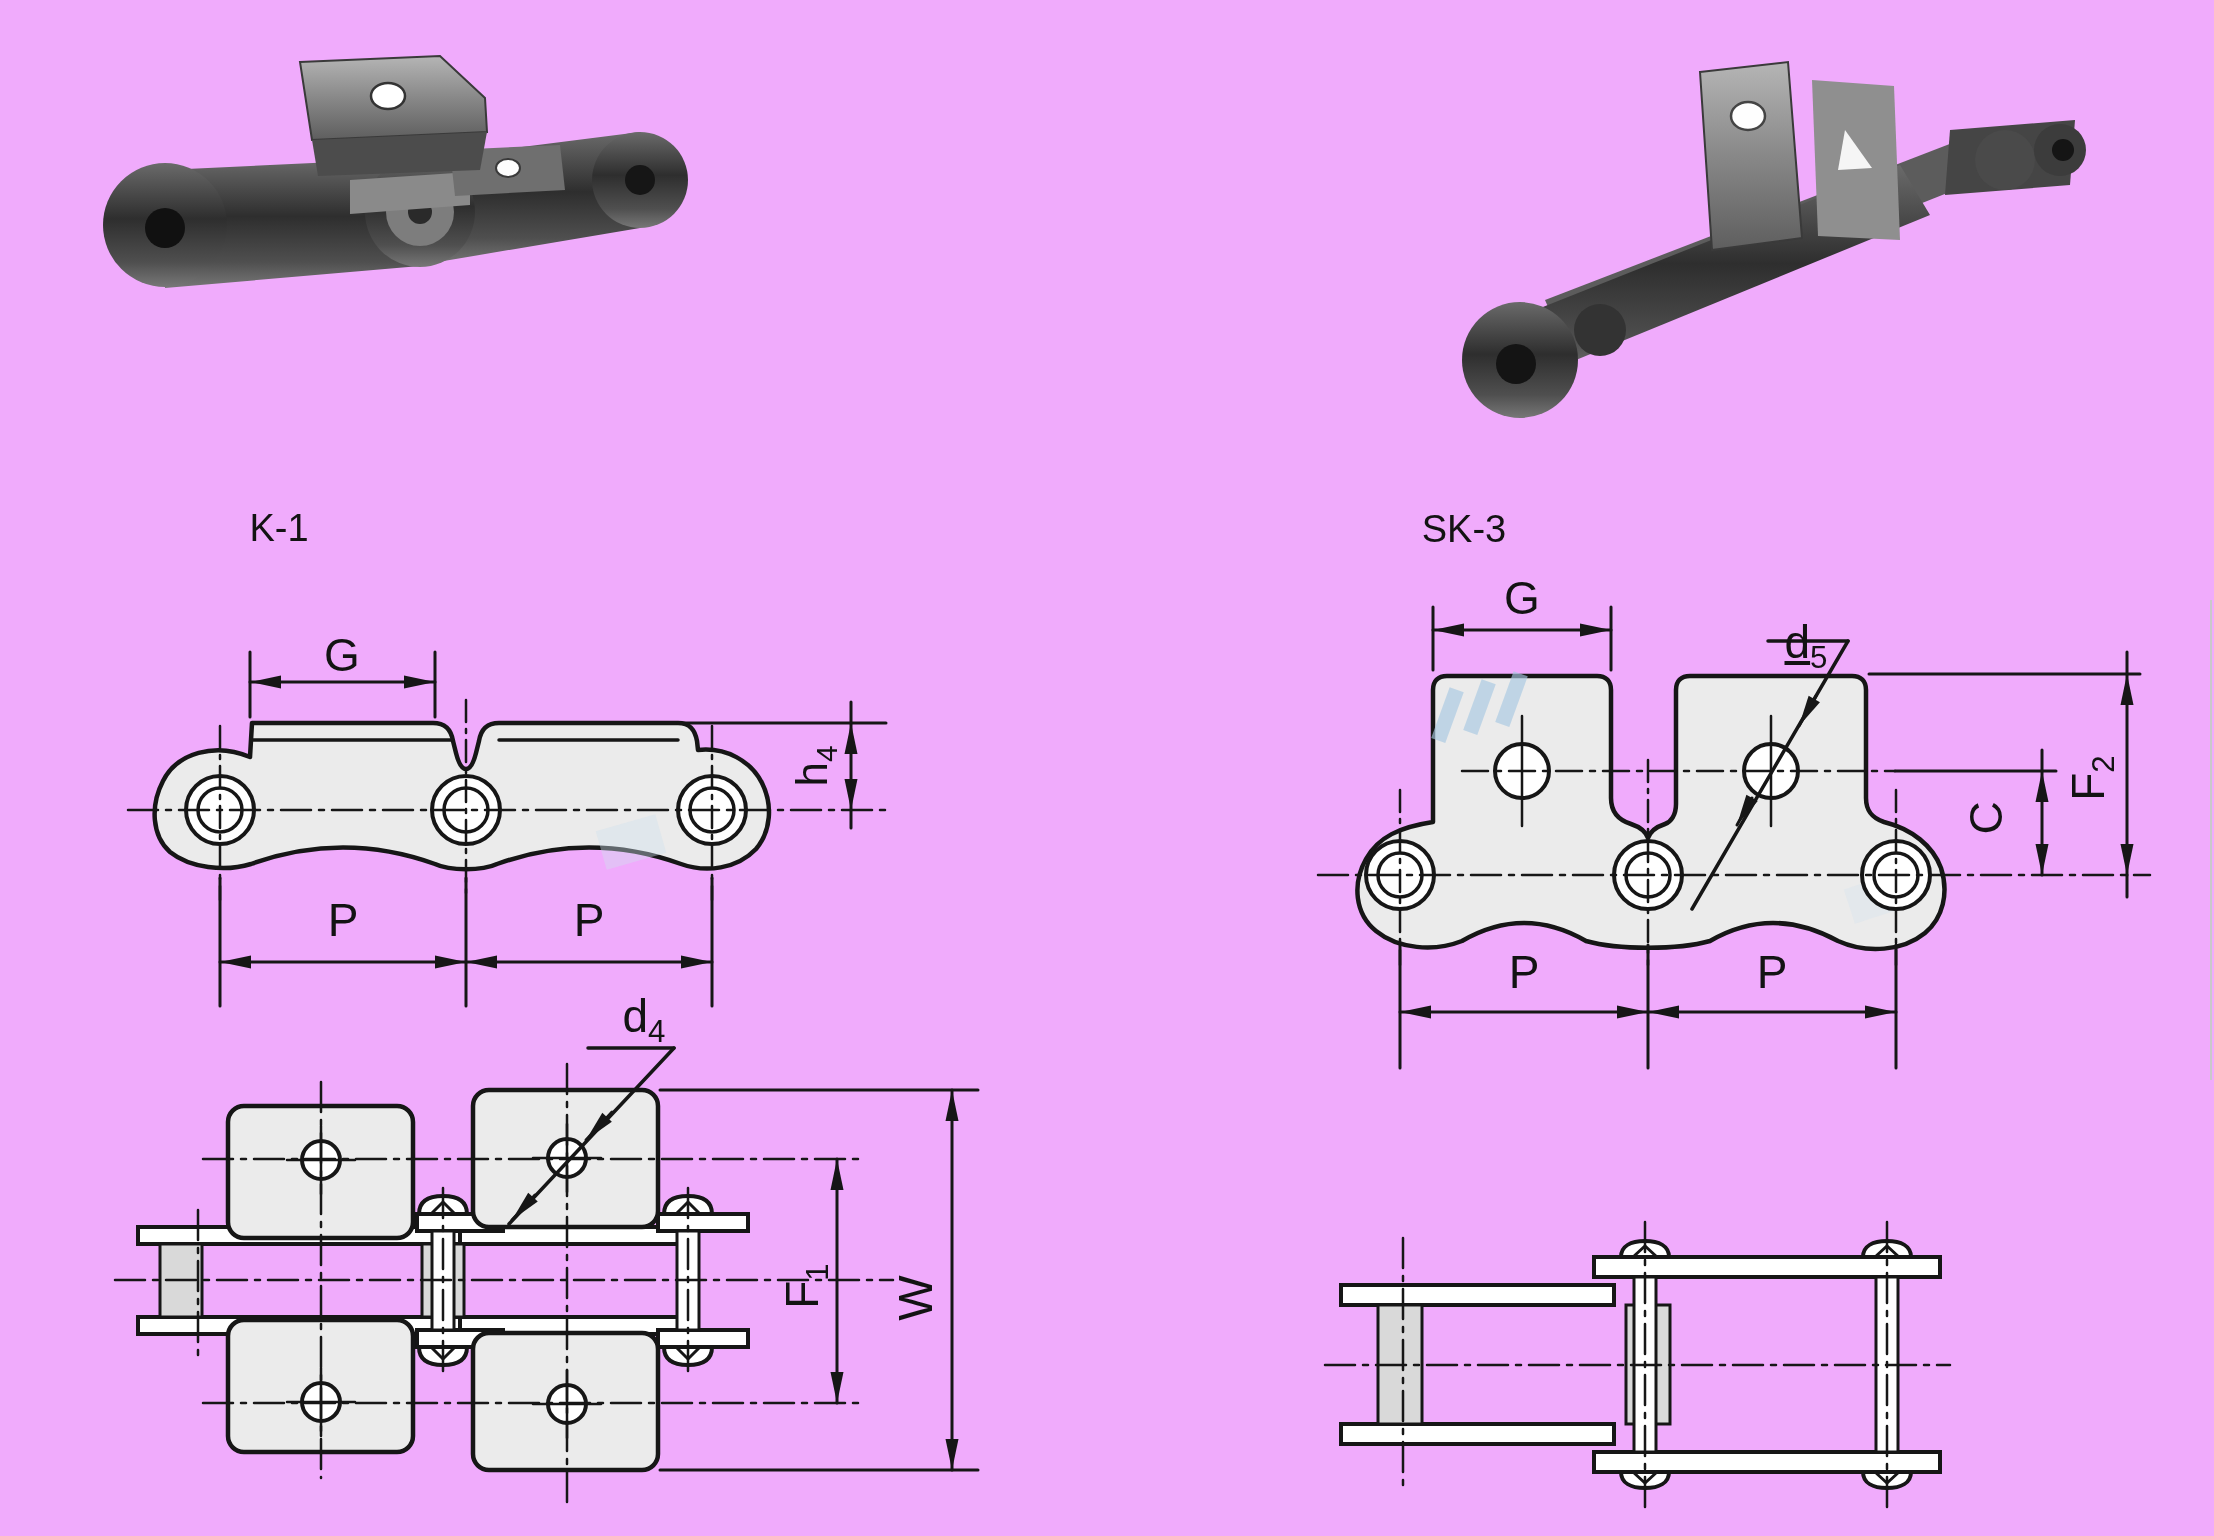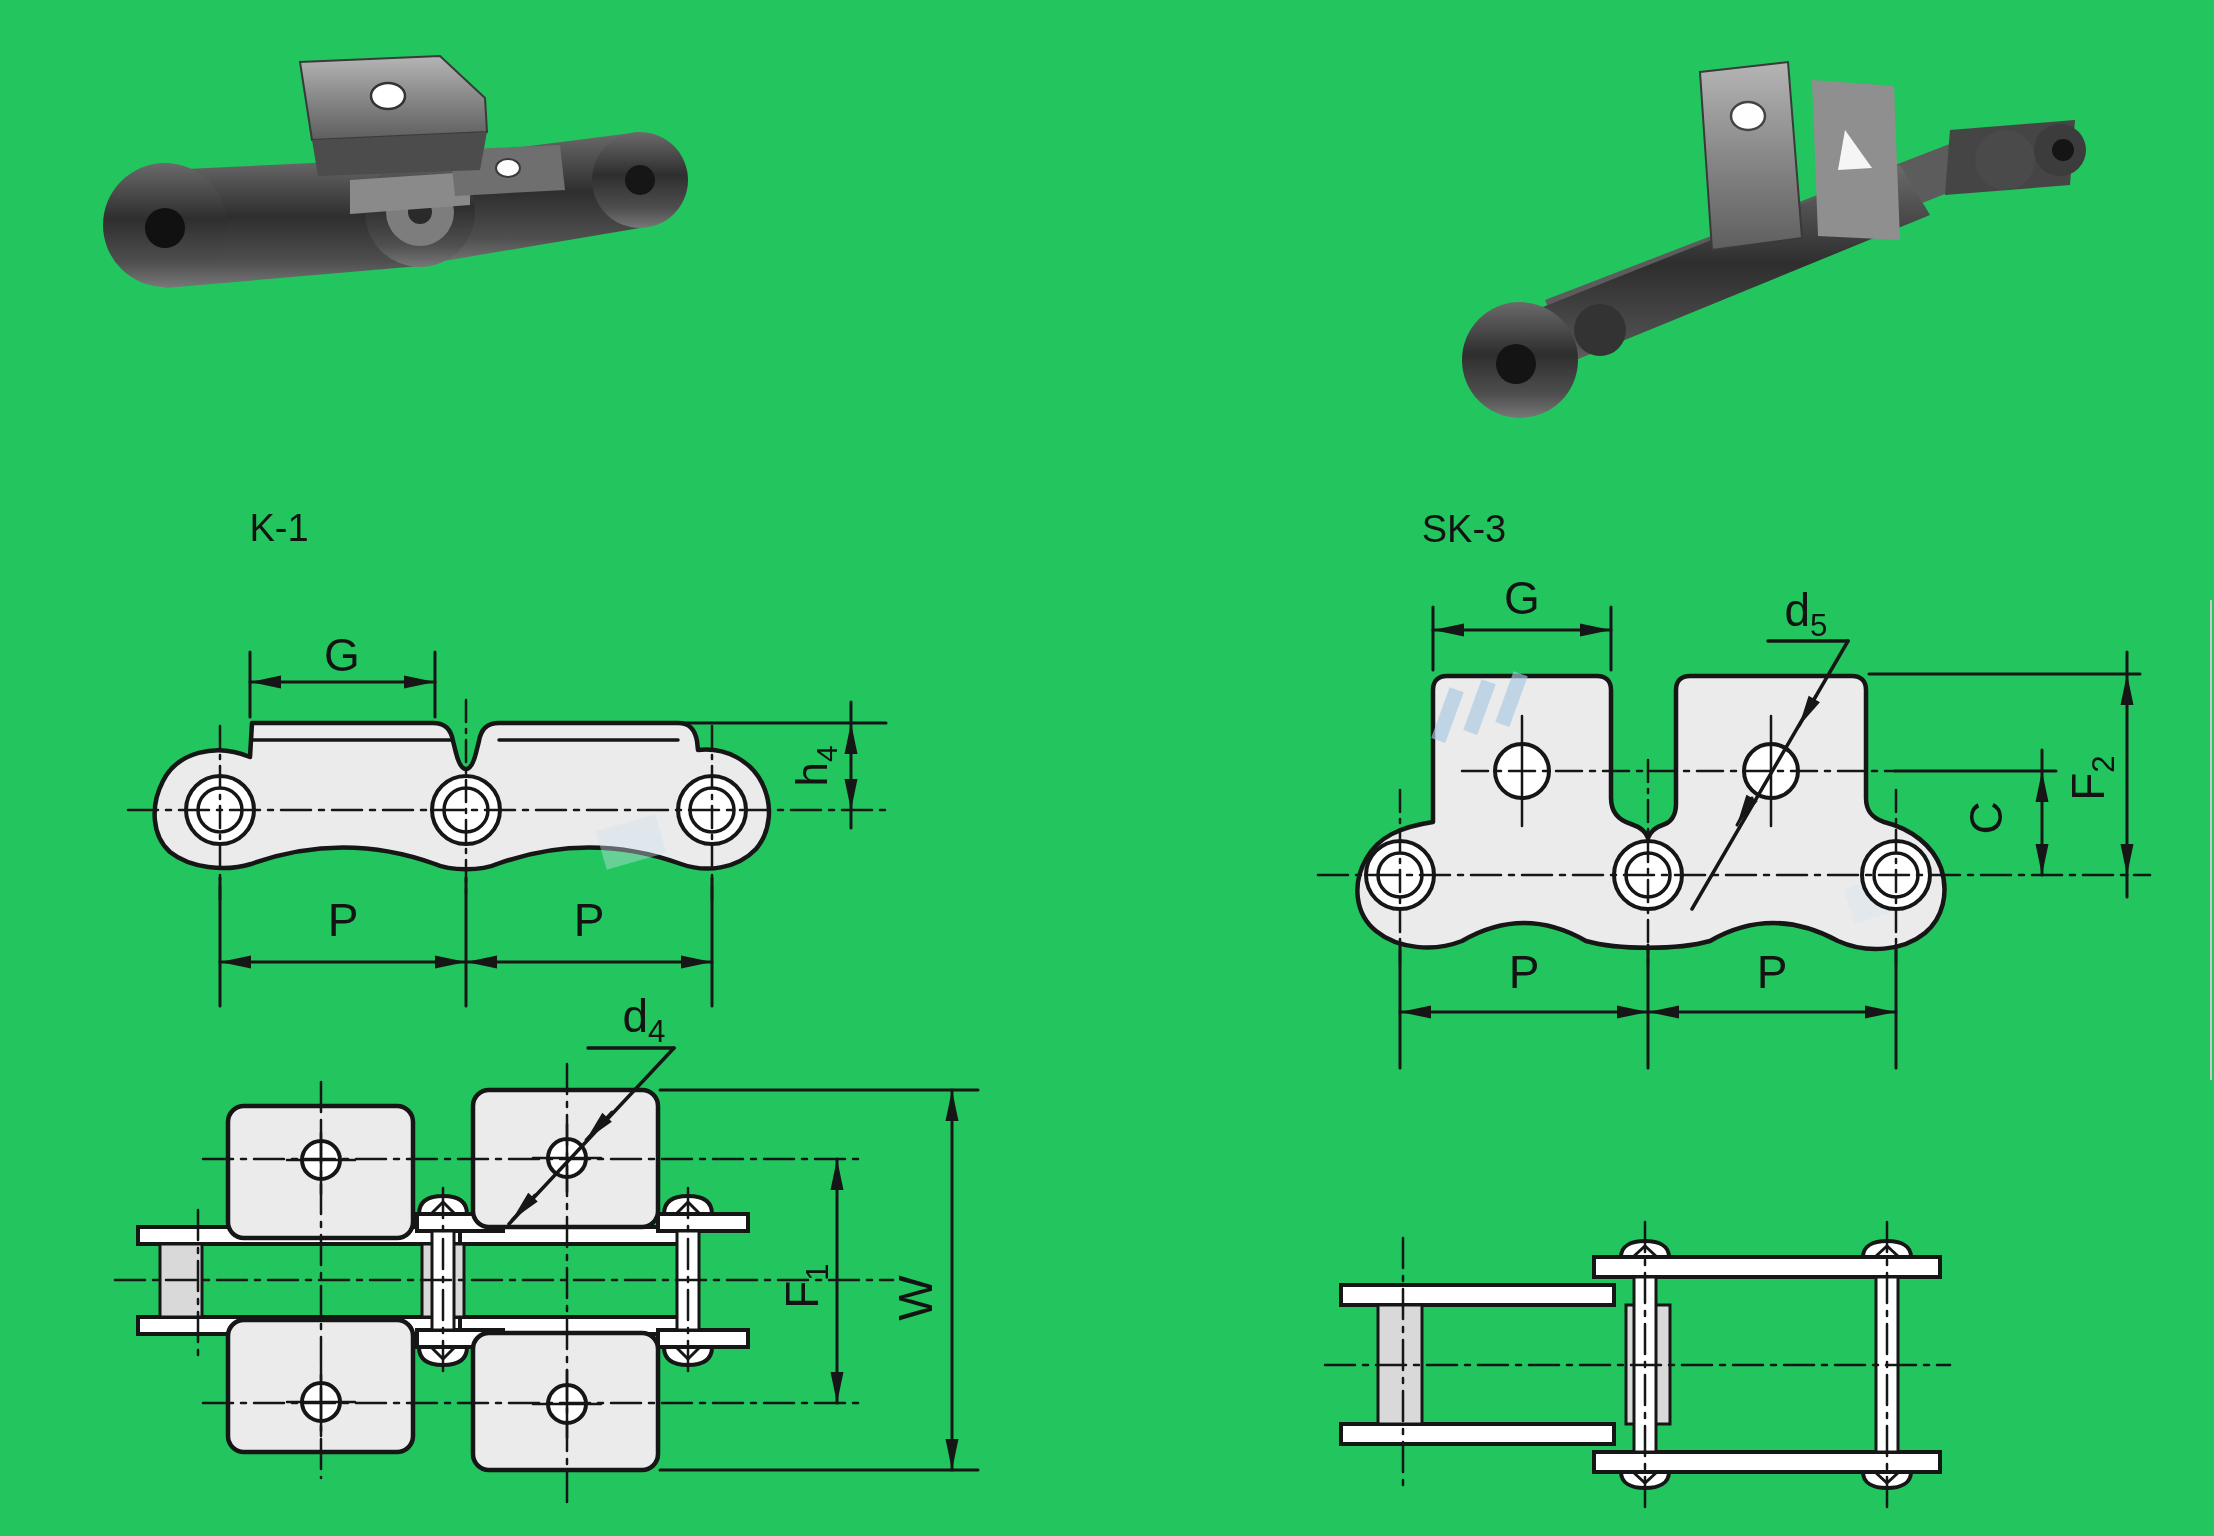--- a/index.html
+++ b/index.html
@@ -1,16 +1,16 @@
 <!DOCTYPE html>
 <html><head>
 <meta charset="utf-8">
 <style>
   html,body{margin:0;padding:0;background:#fff;}
-  #canvas{position:relative;width:2214px;height:1536px;background:#22c55e;overflow:hidden;
+  #canvas{position:relative;width:2214px;height:1536px;background:#f0abfc;overflow:hidden;
           font-family:"Liberation Sans",sans-serif;color:#111;}
   svg{position:absolute;left:0;top:0;}
   .lbl{position:absolute;transform:translate(-50%,-50%);white-space:nowrap;
        font-family:"Liberation Sans",sans-serif;color:#131313;font-weight:500;}
   .lbl.rot{transform:translate(-50%,-50%) rotate(-90deg);}
   .t38{font-size:38px;}
   .t44{font-size:44px;}
   .t46{font-size:46px;}
   .t48{font-size:48px;}
   .lbl sub{font-size:0.68em;line-height:0;}
@@ -323,19 +323,19 @@
 <div class="lbl t46" style="left:342px;top:655px;">G</div>
 <div class="lbl rot t44" style="left:812px;top:766px;"><span>h</span><sub>4</sub></div>
 <div class="lbl t46" style="left:343px;top:920px;">P</div>
 <div class="lbl t46" style="left:589px;top:920px;">P</div>
 
 <div class="lbl t46" style="left:644px;top:1016px;"><span>d</span><sub>4</sub></div>
 <div class="lbl rot t46" style="left:802px;top:1286px;"><span>F</span><sub>1</sub></div>
 <div class="lbl rot t48" style="left:915px;top:1298px;">W</div>
 
 <div class="lbl t46" style="left:1522px;top:598px;">G</div>
-<div class="lbl t46" style="left:1806px;top:610px;"><span>d</span><sub>5</sub></div>
+<div class="lbl t46" style="left:1806px;top:642px;text-decoration:underline;"><span>d</span><sub>5</sub></div>
 <div class="lbl rot t46" style="left:2088px;top:778px;"><span>F</span><sub>2</sub></div>
 <div class="lbl rot t46" style="left:1986px;top:818px;">C</div>
 <div class="lbl t46" style="left:1524px;top:972px;">P</div>
 <div class="lbl t46" style="left:1772px;top:972px;">P</div>
 
 </div>
 
 </body></html>

